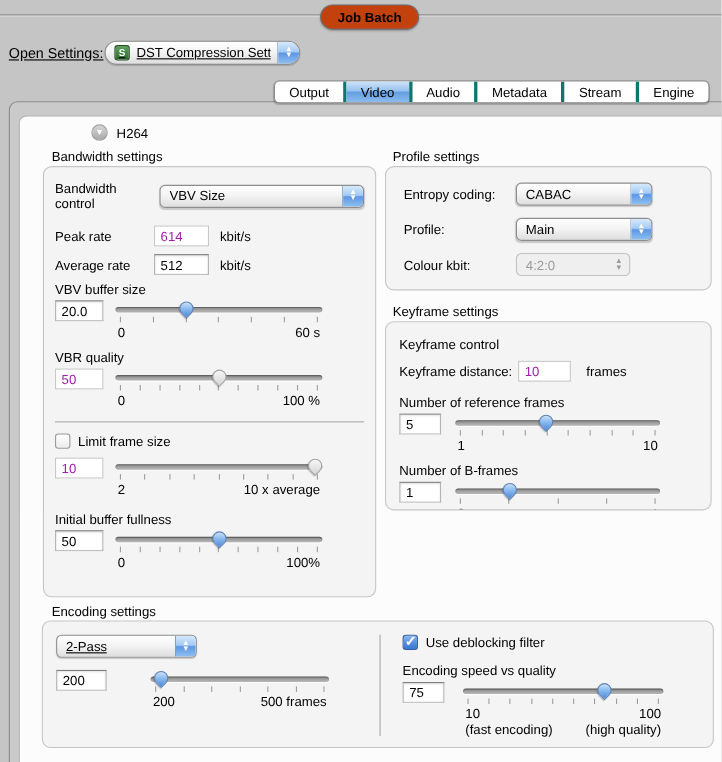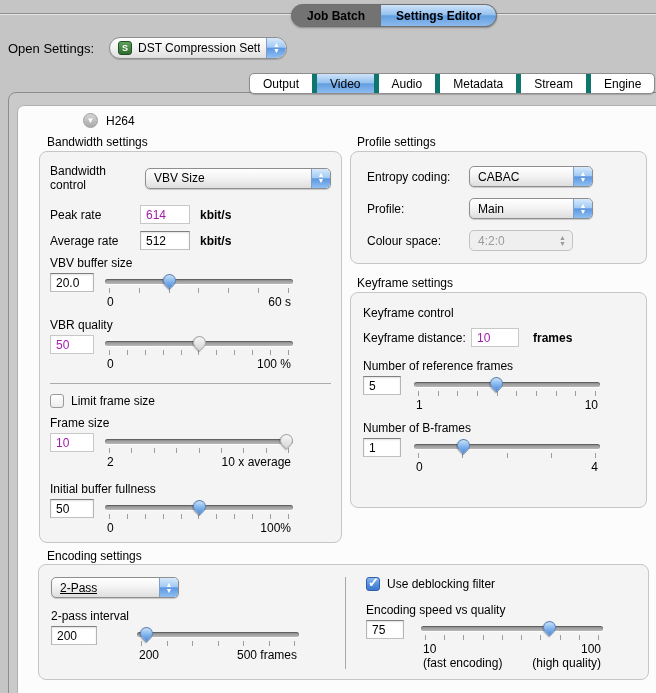--- a/index.html
+++ b/index.html
@@ -8,29 +8,29 @@
     position:relative; overflow:hidden;
     background:#c5c5c5;
     font-family:"Liberation Sans", sans-serif;
     font-size:12px; color:#000;
   }
   
   .topline { position:absolute; left:0; right:0; top:13px; height:1px;
     background:#8f8f8f; box-shadow:0 1px 0 rgba(255,255,255,.55); }
   
   .maintabs { position:absolute; left:291px; top:4px; height:23px; display:flex;
-    background:#737373; border:1px solid #6f6f6f; border-radius:12px; overflow:hidden;
+    background:#c2410c; border:1px solid #6f6f6f; border-radius:12px; overflow:hidden;
     box-shadow:0 1px 2px rgba(0,0,0,.3); z-index:3; }
   .maintab { display:flex; align-items:center; padding:0 15px; font-size:12px;
     font-weight:bold; cursor:default; }
   .maintab.sel { background:linear-gradient(#cfe3f8 0%, #96c2ef 45%, #649fe0 52%, #8cbbee 100%);
     border-left:1px solid #6f6f6f; }
   
   .openrow { position:absolute; left:8px; top:37px; display:flex; align-items:center;
-    gap:15px; font-size:13px; }
+    gap:1px; font-size:13px;text-decoration:underline; }
   
   .popup { position:relative; display:flex; align-items:center; height:21px;
     background:linear-gradient(#ffffff 0%, #f4f4f4 45%, #dedede 100%);
     border:1px solid #8e8e8e; border-radius:5px; padding:0 26px 0 8px;
     box-shadow:0 1px 1px rgba(0,0,0,.18); font-size:12px; white-space:nowrap;
     overflow:hidden; }
   .popup .plabel { overflow:hidden; text-overflow:clip; white-space:nowrap; }
   .popup .arrows { position:absolute; right:0; top:0; bottom:0; width:19px;
     background:linear-gradient(#d7e9fb 0%, #a3cbf4 45%, #5e97e3 52%, #8fc0f2 100%);
     border-left:1px solid #7ea0c8; border-radius:0 4px 4px 0;
@@ -46,21 +46,21 @@
     border-radius:3px; color:#fff; font-size:9px; font-weight:bold;
     display:flex; align-items:center; justify-content:center; }
   
   .tabpanel { position:absolute; left:8px; top:92px; width:700px; height:620px;
     background:#cacaca; border:1px solid #8d8d8d; border-radius:8px; }
   
   .ctabs { position:absolute; left:249px; top:73px; height:21px; display:flex;
     background:#fff; border:1px solid #8d8d8d; border-radius:5px; overflow:hidden;
     box-shadow:0 1px 1px rgba(0,0,0,.2); z-index:4; }
   .ctab { display:flex; align-items:center; padding:0 13px; font-size:12px;
-    border-right:5px solid #0f766e; cursor:default; }
+    border-right:3px solid #0f766e; cursor:default; }
   .ctab:last-child { border-right:none; }
   .ctab.sel { background:linear-gradient(#cfe3f8 0%, #96c2ef 45%, #649fe0 52%, #8cbbee 100%); }
   
   .whitepanel { position:absolute; left:17px; top:105px; width:650px; height:600px;
     background:#fcfcfc; border:1px solid #b0b0b0; border-radius:7px; z-index:2; }
   .h264row { position:absolute; left:65px; top:7px; display:flex; align-items:center;
     gap:8px; font-size:12px; }
   .disclosure { width:15px; height:15px; border-radius:50%;
     background:linear-gradient(#d6d6d6,#a9a9a9); border:1px solid #a0a0a0;
     color:#fff; font-size:8px; display:flex; align-items:center; justify-content:center; }
@@ -95,30 +95,29 @@
     background:linear-gradient(to bottom right, #e3f1fc 0%, #8cbcf0 50%, #4c87d8 100%);
     border:1px solid #5b82b5; box-shadow:0 1px 1px rgba(0,0,0,.25); }
   .slider.dis .thumb { background:linear-gradient(to bottom right,#fdfdfd,#d4d4d4);
     border-color:#a5a5a5; }
   .slabels { display:flex; justify-content:space-between; font-size:12px;
     margin-top:2px; padding:0 2px; }
   .slabels .sub { display:block; }
   .ta-r { text-align:right; }
   .divider-h { border-top:1px solid #ababab; }
   .divider-v { width:1px; background:#a8a8a8; }
-  .unit { margin-left:10px;font-weight:bold; }
+  .unit { margin-left:10px; }
 </style>
 </head>
 <body>
 
 <div class="topline"></div>
 
 <div class="maintabs">
   <div class="maintab">Job Batch</div>
-  <div class="maintab sel">Settings Editor</div>
 </div>
 
 <div class="openrow">
   <span>Open Settings:</span>
   <div class="popup capsule" style="width:178px;">
     <span class="doc-icon">S</span>
     <span class="plabel">DST Compression Setting</span>
     <span class="arrows">
         <span>▲</span>
         <span>▼</span>
@@ -222,21 +221,20 @@
       </div>
     </div>
 
     <div class="divider-h" style="margin:12px 0 10px; width:281px;"></div>
 
     <div class="lblrow" style="gap:7px; margin-bottom:8px;">
       <span class="cb"></span>
       <span>Limit frame size</span>
     </div>
 
-    <div style="margin:0 0 3px;">Frame size</div>
     <div class="srow" style="gap:11px;">
       <input class="field disabled" style="width: 44px;" value="10">
       <div class="sarea" style="width:188px;">
         <div class="slider dis">
             <div class="track"></div>
             <div class="ticks">
               <div class="tick"></div>
               <div class="tick"></div>
               <div class="tick"></div>
               <div class="tick"></div>
@@ -303,33 +301,33 @@
       <div class="popup" style="width:124px;">
         <span class="plabel">Main</span>
         <span class="arrows">
             <span>▲</span>
             <span>▼</span>
           </span>
       </div>
     </div>
 
     <div class="lblrow">
-      <span style="width:102px;">Colour space:</span>
+      <span style="width:102px;">Colour kbit:</span>
       <div class="popup disabled" style="width:104px;">
         <span class="plabel">4:2:0</span>
         <span class="arrows">
             <span>▲</span>
             <span>▼</span>
           </span>
       </div>
     </div>
   </div>
 
   <div class="gtitle" style="left:339px; top:170px;">Keyframe settings</div>
-  <div class="gbox" style="left:332px; top:186px; width:297px; height:216px; padding:13px 12px 0 12px;">
+  <div class="gbox" style="left:332px; top:186px; width:297px; height:172px; padding:13px 12px 0 12px;">
 
     <div style="margin-bottom:8px;">Keyframe control</div>
 
     <div class="lblrow" style="margin-bottom:9px;">
       <span style="width:108px;">Keyframe distance:</span>
       <input class="field disabled" style="width: 48px;" value="10">
       <span class="unit" style="margin-left:14px;">frames</span>
     </div>
 
     <div style="margin:12px 0 3px;">Number of reference frames</div>
@@ -386,21 +384,20 @@
   <div class="gbox" style="left:20px; top:458px; width:611px; height:116px; display:flex; padding:12px 0 0 0;">
 
     <div style="width:306px; padding-left:12px;">
       <div class="popup" style="width:128px; margin-bottom:11px;text-decoration:underline;">
         <span class="plabel">2-Pass</span>
         <span class="arrows">
             <span>▲</span>
             <span>▼</span>
           </span>
       </div>
-      <div style="margin:0 0 3px;">2-pass interval</div>
       <div class="srow" style="gap:40px;">
         <input class="field" style="width: 46px;" value="200">
         <div class="sarea" style="width:162px;">
           <div class="slider">
               <div class="track"></div>
               <div class="ticks">
                 <div class="tick"></div>
                 <div class="tick"></div>
                 <div class="tick"></div>
                 <div class="tick"></div>

